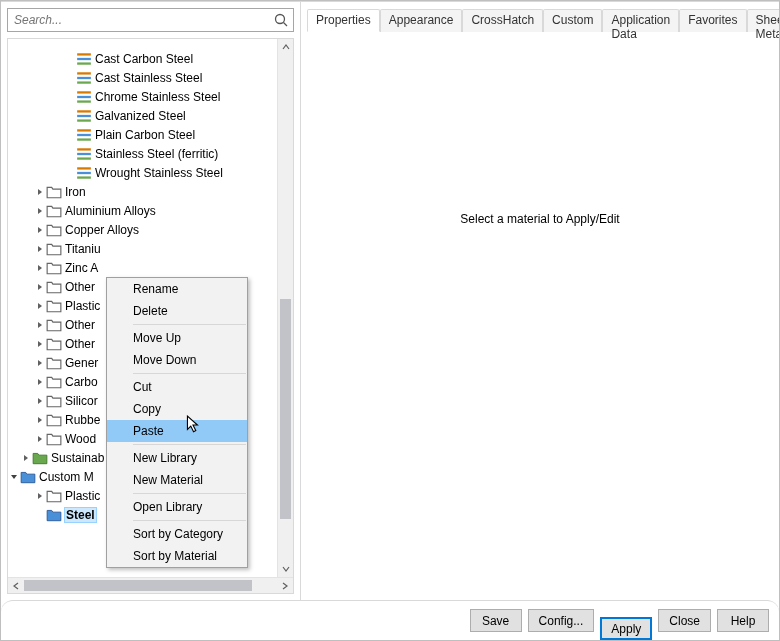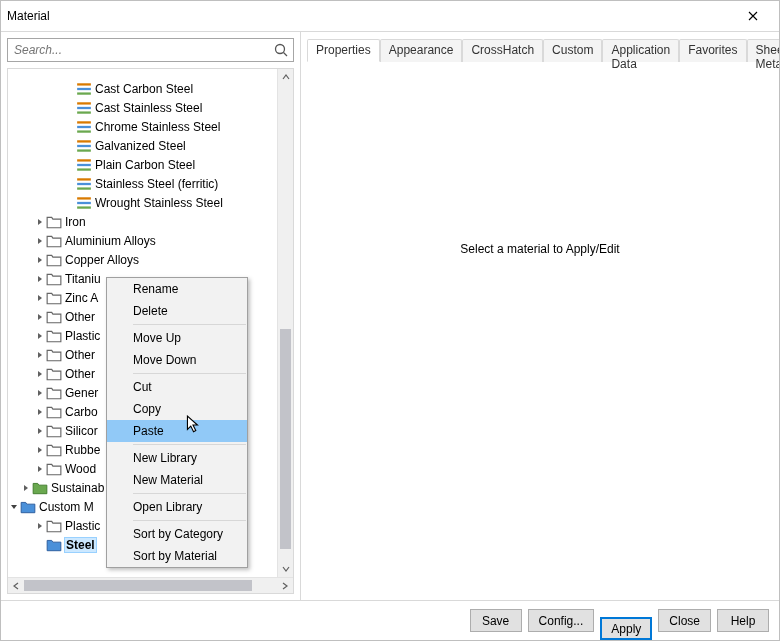--- a/index.html
+++ b/index.html
@@ -31,43 +31,35 @@
 .vscroll .thumb { position: absolute; left: 2px; right: 2px; background: #c2c3c9; border-radius: 0; }
 .hscroll { height: 16px; background: #f0f0f0; border-top: 1px solid #e3e3e3; display: flex; align-items: center; }
 .hscroll .arrow { width: 16px; height: 16px; display: flex; align-items: center; justify-content: center; }
 .hscroll .track { flex: 1; position: relative; height: 100%; }
 .hscroll .thumb { position: absolute; top: 2px; bottom: 2px; left: 0; width: 90%; background: #c2c3c9; }
 .right-pane { flex: 1; display: flex; flex-direction: column; overflow: hidden; }
 .tabs { display: flex; border-bottom: 1px solid #d9d9d9; margin: 6px 6px 0 6px; height: 24px; }
 .tab { padding: 3px 8px; border: 1px solid #d9d9d9; border-bottom: none; background: #f4f4f4; margin-right: 0px; cursor: pointer; color: #333; position: relative; top: 1px; border-radius: 2px 2px 0 0; }
 .tab.active { background: #fff; border-bottom: 1px solid #fff; }
 .tab-content { flex: 1; display: flex; align-items: flex-start; justify-content: center; padding-top: 180px; color: #000; }
-.footer { height: 40px; border-top: 1px solid #d9d9d9; display: flex; align-items: center; justify-content: flex-end; padding: 0 10px; gap: 6px; }
+.footer { height: 40px; border-top: 1px solid #d9d9d9; display: flex; align-items: center; justify-content: flex-end; padding: 0 10px; gap: 6px; border-radius: 12px; }
 .btn { min-width: 52px; height: 23px; padding: 0 10px; border: 1px solid #adadad; background: #e1e1e1; cursor: pointer; font-size: 12px; }
 .btn.primary { border: 2px solid #0078d7; padding: 0 9px; margin-top: 16px; }
 .context-menu { position: absolute; background: #f2f2f2; border: 1px solid #a0a0a0; box-shadow: 2px 2px 4px rgba(0,0,0,0.25); width: 142px; z-index: 100; }
 .context-menu .mi { display: flex; align-items: center; height: 22px; padding: 0 8px 0 26px; position: relative; cursor: default; }
 .context-menu .mi.hov { background: #91c9f7; }
 .context-menu .sep { height: 1px; background: #d7d7d7; margin: 2px 1px 2px 26px; }
 .context-menu .check { position: absolute; left: 5px; top: 3px; width: 16px; height: 16px; display: flex; align-items: center; justify-content: center; }
 .cursor { position: absolute; z-index: 200; }
 .cursor svg { width: 14px; height: 20px; }
 </style>
 </head>
 <body>
 
 <div class="window">
-  <div class="titlebar">
-    <span class="title">Material</span>
-    <div class="close">
-      <svg viewBox="0 0 10 10">
-          <path d="M1 1 L9 9 M9 1 L1 9" stroke="#000" stroke-width="1.1" fill="none"></path>
-        </svg>
-    </div>
-  </div>
 
   <div class="body">
 
     <div class="left-pane">
       <div class="search-wrap">
         <div class="search">
           <input type="text" placeholder="Search..." style="">
           <span class="sicon">
             <svg viewBox="0 0 16 16" width="16" height="16">
                 <circle cx="7" cy="7" r="4.5" stroke="#555" stroke-width="1.3" fill="none"></circle>

